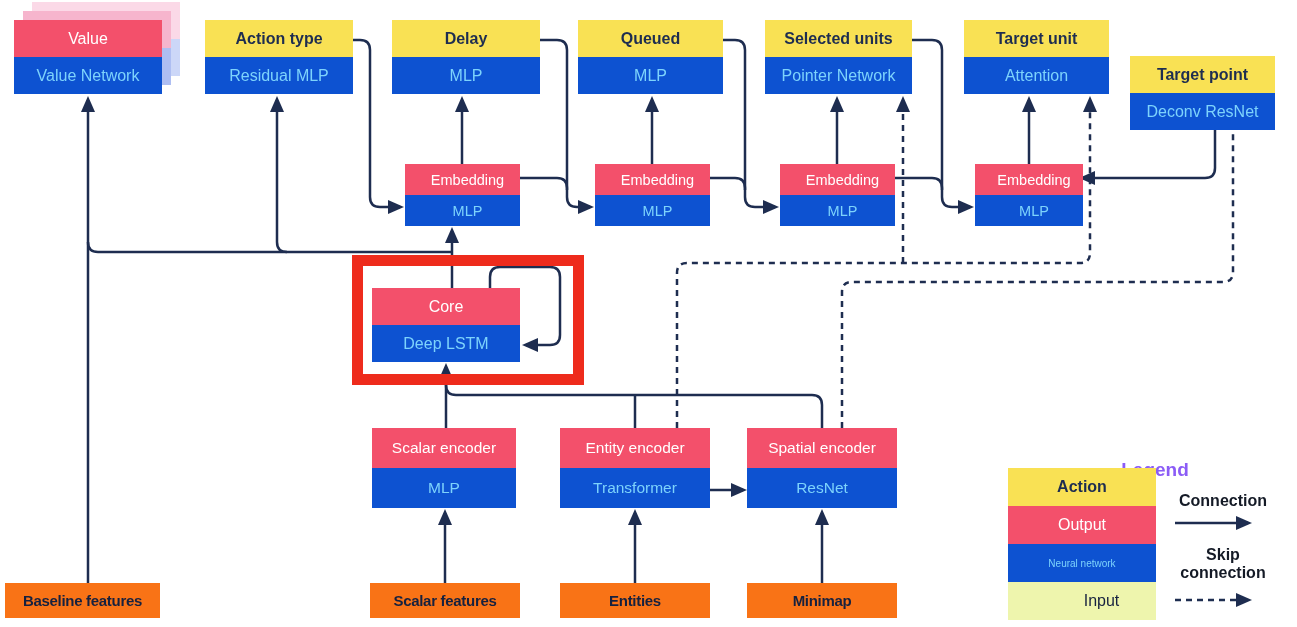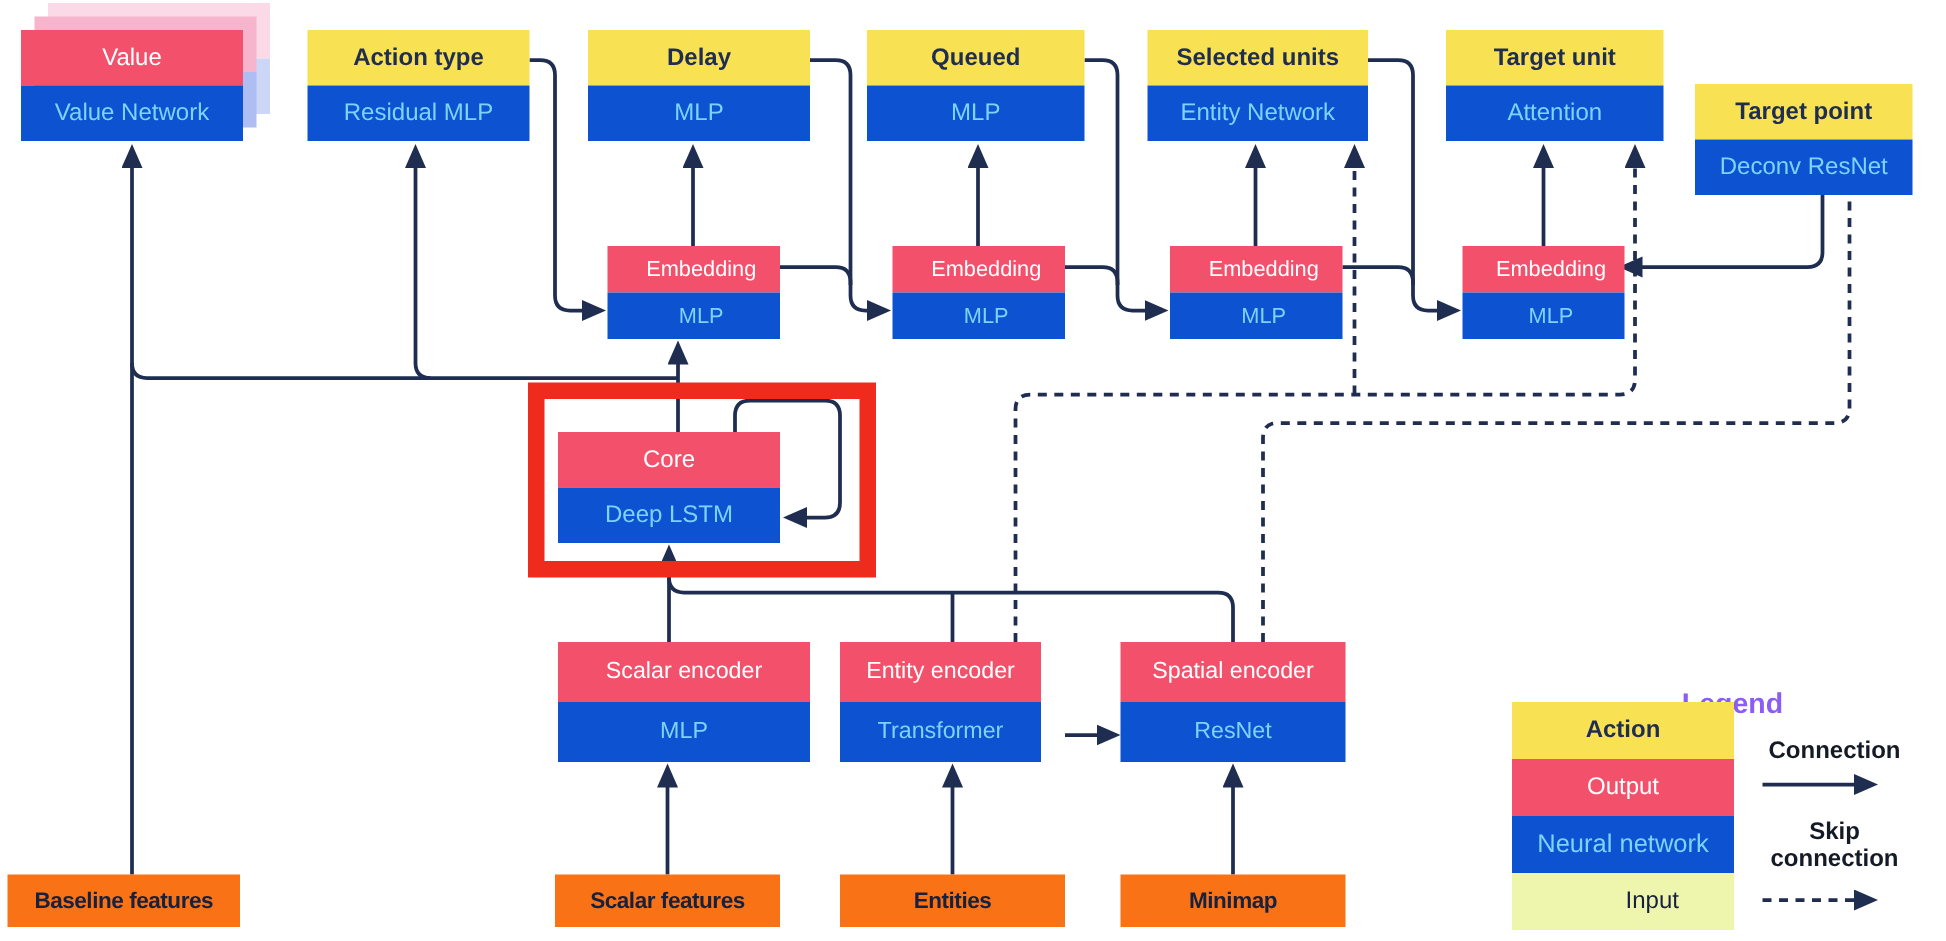--- a/index.html
+++ b/index.html
@@ -117,21 +117,21 @@
   <div class="node" style="left:392px;top:20px;width:148px;">
     <div class="half h37 action">Delay</div>
     <div class="half h37 net">MLP</div>
   </div>
   <div class="node" style="left:578px;top:20px;width:145px;">
     <div class="half h37 action">Queued</div>
     <div class="half h37 net">MLP</div>
   </div>
   <div class="node" style="left:765px;top:20px;width:147px;">
     <div class="half h37 action">Selected units</div>
-    <div class="half h37 net">Entity Network</div>
+    <div class="half h37 net">Pointer Network</div>
   </div>
   <div class="node" style="left:948px;top:20px;width:145px;padding-left:16px;">
     <div class="half h37 action">Target unit</div>
     <div class="half h37 net">Attention</div>
   </div>
   <div class="node" style="left:1130px;top:20px;width:145px;margin-top:36px;">
     <div class="half h37 action">Target point</div>
     <div class="half h37 net">Deconv ResNet</div>
   </div>
 
@@ -151,41 +151,41 @@
     <div class="half h31 out">Embedding</div>
     <div class="half h31 net">MLP</div>
   </div>
 
   <div class="node" style="left:372px;top:288px;width:148px;">
     <div class="half h37 out">Core</div>
     <div class="half h37 net">Deep LSTM</div>
   </div>
   <div id="highlight"></div>
 
-  <div class="node" style="left:372px;top:428px;width:168px;">
+  <div class="node" style="left:372px;top:428px;width:144px;">
     <div class="half h40 out">Scalar encoder</div>
     <div class="half h40 net">MLP</div>
   </div>
-  <div class="node" style="left:560px;top:428px;width:134px;">
+  <div class="node" style="left:560px;top:428px;width:150px;">
     <div class="half h40 out">Entity encoder</div>
     <div class="half h40 net">Transformer</div>
   </div>
   <div class="node" style="left:747px;top:428px;width:150px;">
     <div class="half h40 out">Spatial encoder</div>
     <div class="half h40 net">ResNet</div>
   </div>
 
   <div class="inputbox" style="left:5px;top:583px;width:155px;">Baseline features</div>
   <div class="inputbox" style="left:370px;top:583px;width:150px;">Scalar features</div>
   <div class="inputbox" style="left:560px;top:583px;width:150px;">Entities</div>
   <div class="inputbox" style="left:747px;top:583px;width:150px;">Minimap</div>
 
   <div class="legend-title">Legend</div>
   <div class="legend-stack">
     <div class="half h38 action">Action</div>
     <div class="half h38 out">Output</div>
-    <div class="half h38 net" style="font-size:17px;">Neural network</div>
+    <div class="half h38 net" style="font-size:10px;">Neural network</div>
     <div class="half h38" style="background:#eef5ad;color:#16213f;padding-left:39px;">Input</div>
   </div>
   <div class="legend-label" style="top:492px;">Connection</div>
   <div class="legend-label" style="top:546px;">Skip connection</div>
 
 </div>
 
 </body></html>

